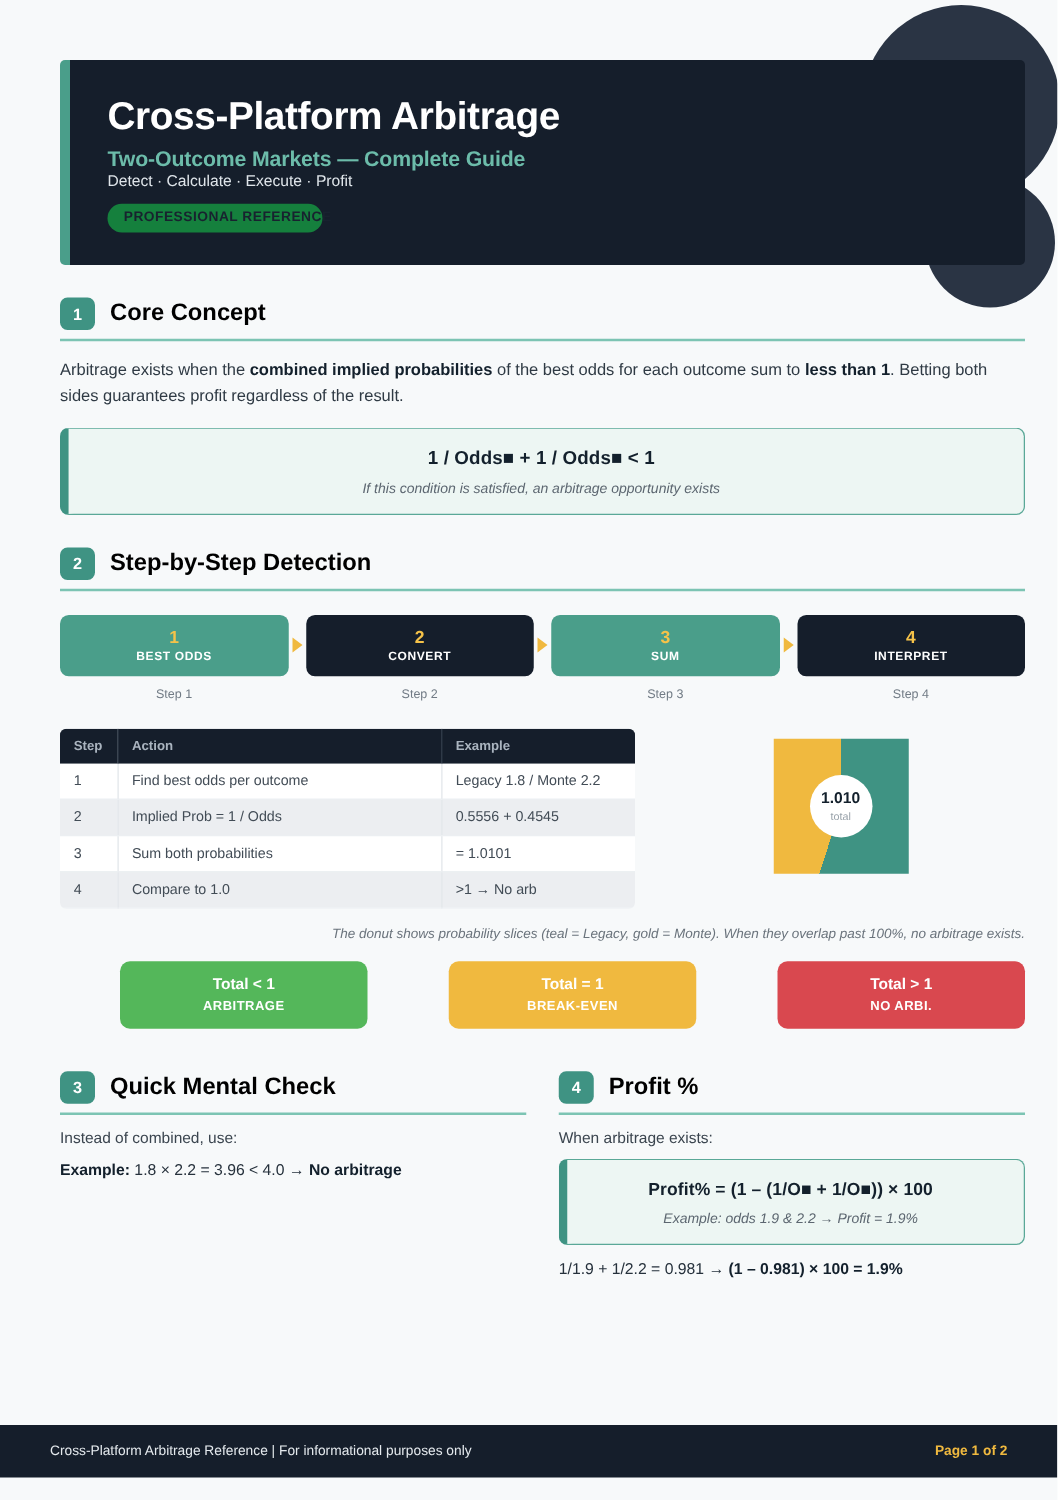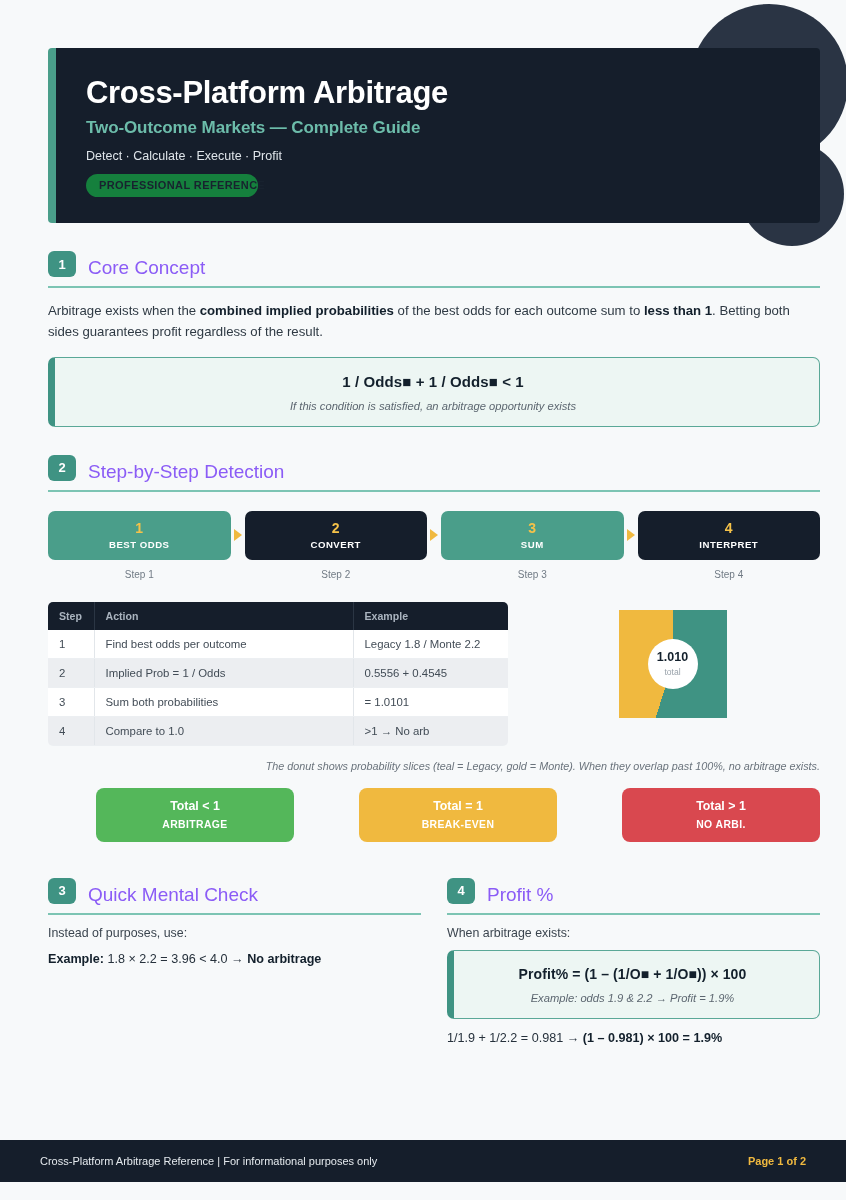--- a/index.html
+++ b/index.html
@@ -51,21 +51,20 @@
   .header h2 {
     color: #6cbcaa;
     font-size: 17px;
     font-weight: bold;
     margin-top: 8px;
     letter-spacing: -0.1px;
   }
   .header .kicker {
     color: #dfe5ea;
     font-size: 12.5px;
-    margin-top: 11px;
   }
   .badge-pill {
     display: block;
     width: 172px;
     height: 23px;
     margin-top: 11px;
     background: #15803d;
     color: #18222f;
     font-size: 11px;
     font-weight: bold;
@@ -91,21 +90,21 @@
   .sec-num {
     width: 28px; height: 26px;
     background: #3f9383;
     color: #ffffff;
     border-radius: 6px;
     font-size: 13px;
     font-weight: bold;
     display: flex; align-items: center; justify-content: center;
     flex: none;
   }
-  .sec-title { font-size: 19px; font-weight: normal; color: #8b5cf6; margin-top: 8px; }
+  .sec-title { font-size: 19px; font-weight: bold; color: #000000; }
 
   
   .body-text {
     font-size: 13.2px;
     color: #2f3a44;
     line-height: 1.62;
     margin-top: 12px;
   }
   .body-text b { color: #13202c; }
 
@@ -391,21 +390,21 @@
       </div>
     </div>
 
     <div class="two-col">
 
       <div class="col">
         <div class="section-head">
           <div class="sec-num">3</div>
           <div class="sec-title">Quick Mental Check</div>
         </div>
-        <div class="col-note">Instead of purposes, use:</div>
+        <div class="col-note">Instead of combined, use:</div>
         <div class="example-line">
           <b>Example:</b><span> 1.8 × 2.2 = 3.96 &lt; 4.0 → </span><b>No arbitrage</b>
         </div>
       </div>
 
       <div class="col">
         <div class="section-head">
           <div class="sec-num">4</div>
           <div class="sec-title">Profit %</div>
         </div>

